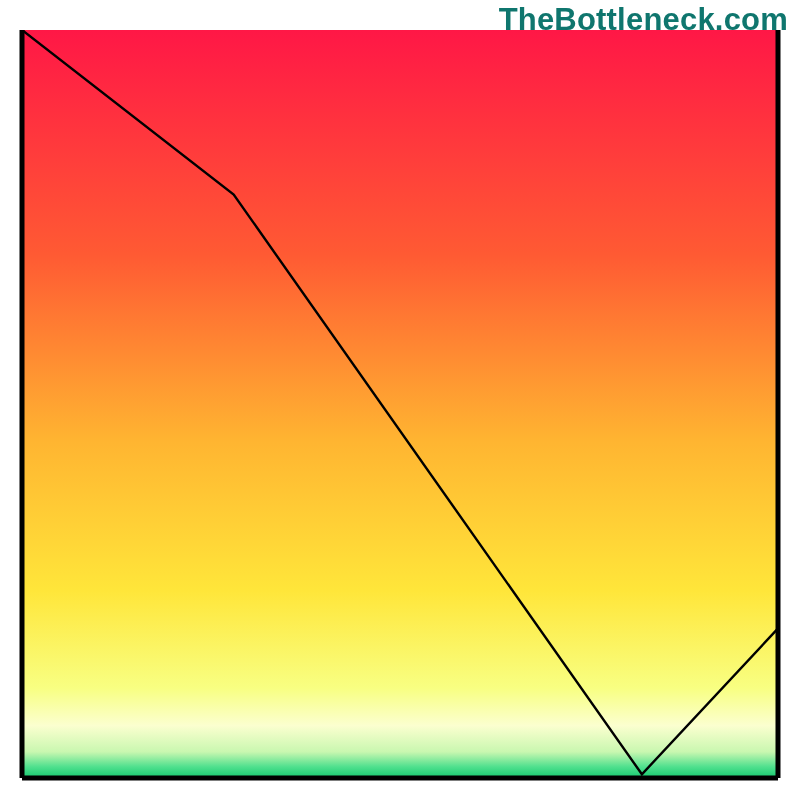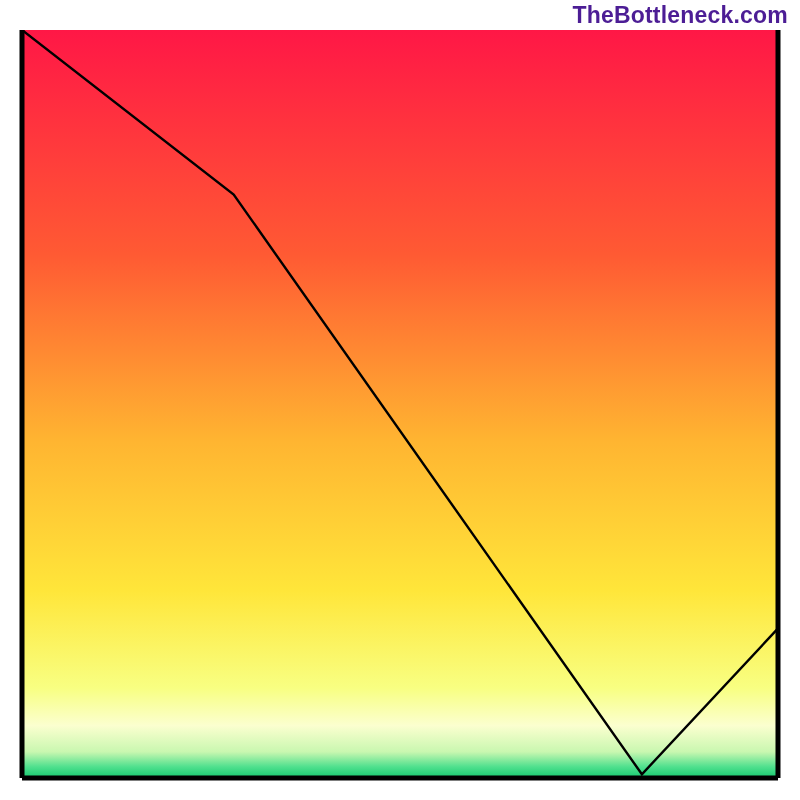--- a/index.html
+++ b/index.html
@@ -19,24 +19,24 @@
   svg {
     display: block;
     position: absolute;
     top: 0;
     left: 0;
   }
   .watermark {
     position: absolute;
     top: 2px;
     right: 12px;
-    font-size: 23px;
+    font-size: 31px;
     font-weight: 600;
     letter-spacing: 0.2px;
-    color: #4c1d95;
+    color: #0f766e;
     user-select: none;
   }
   .anno {
     position: absolute;
     font-size: 14px;
     font-weight: 700;
     color: #d33a2a;
     letter-spacing: 0.5px;
     transform: translate(-50%, 0);
   }

